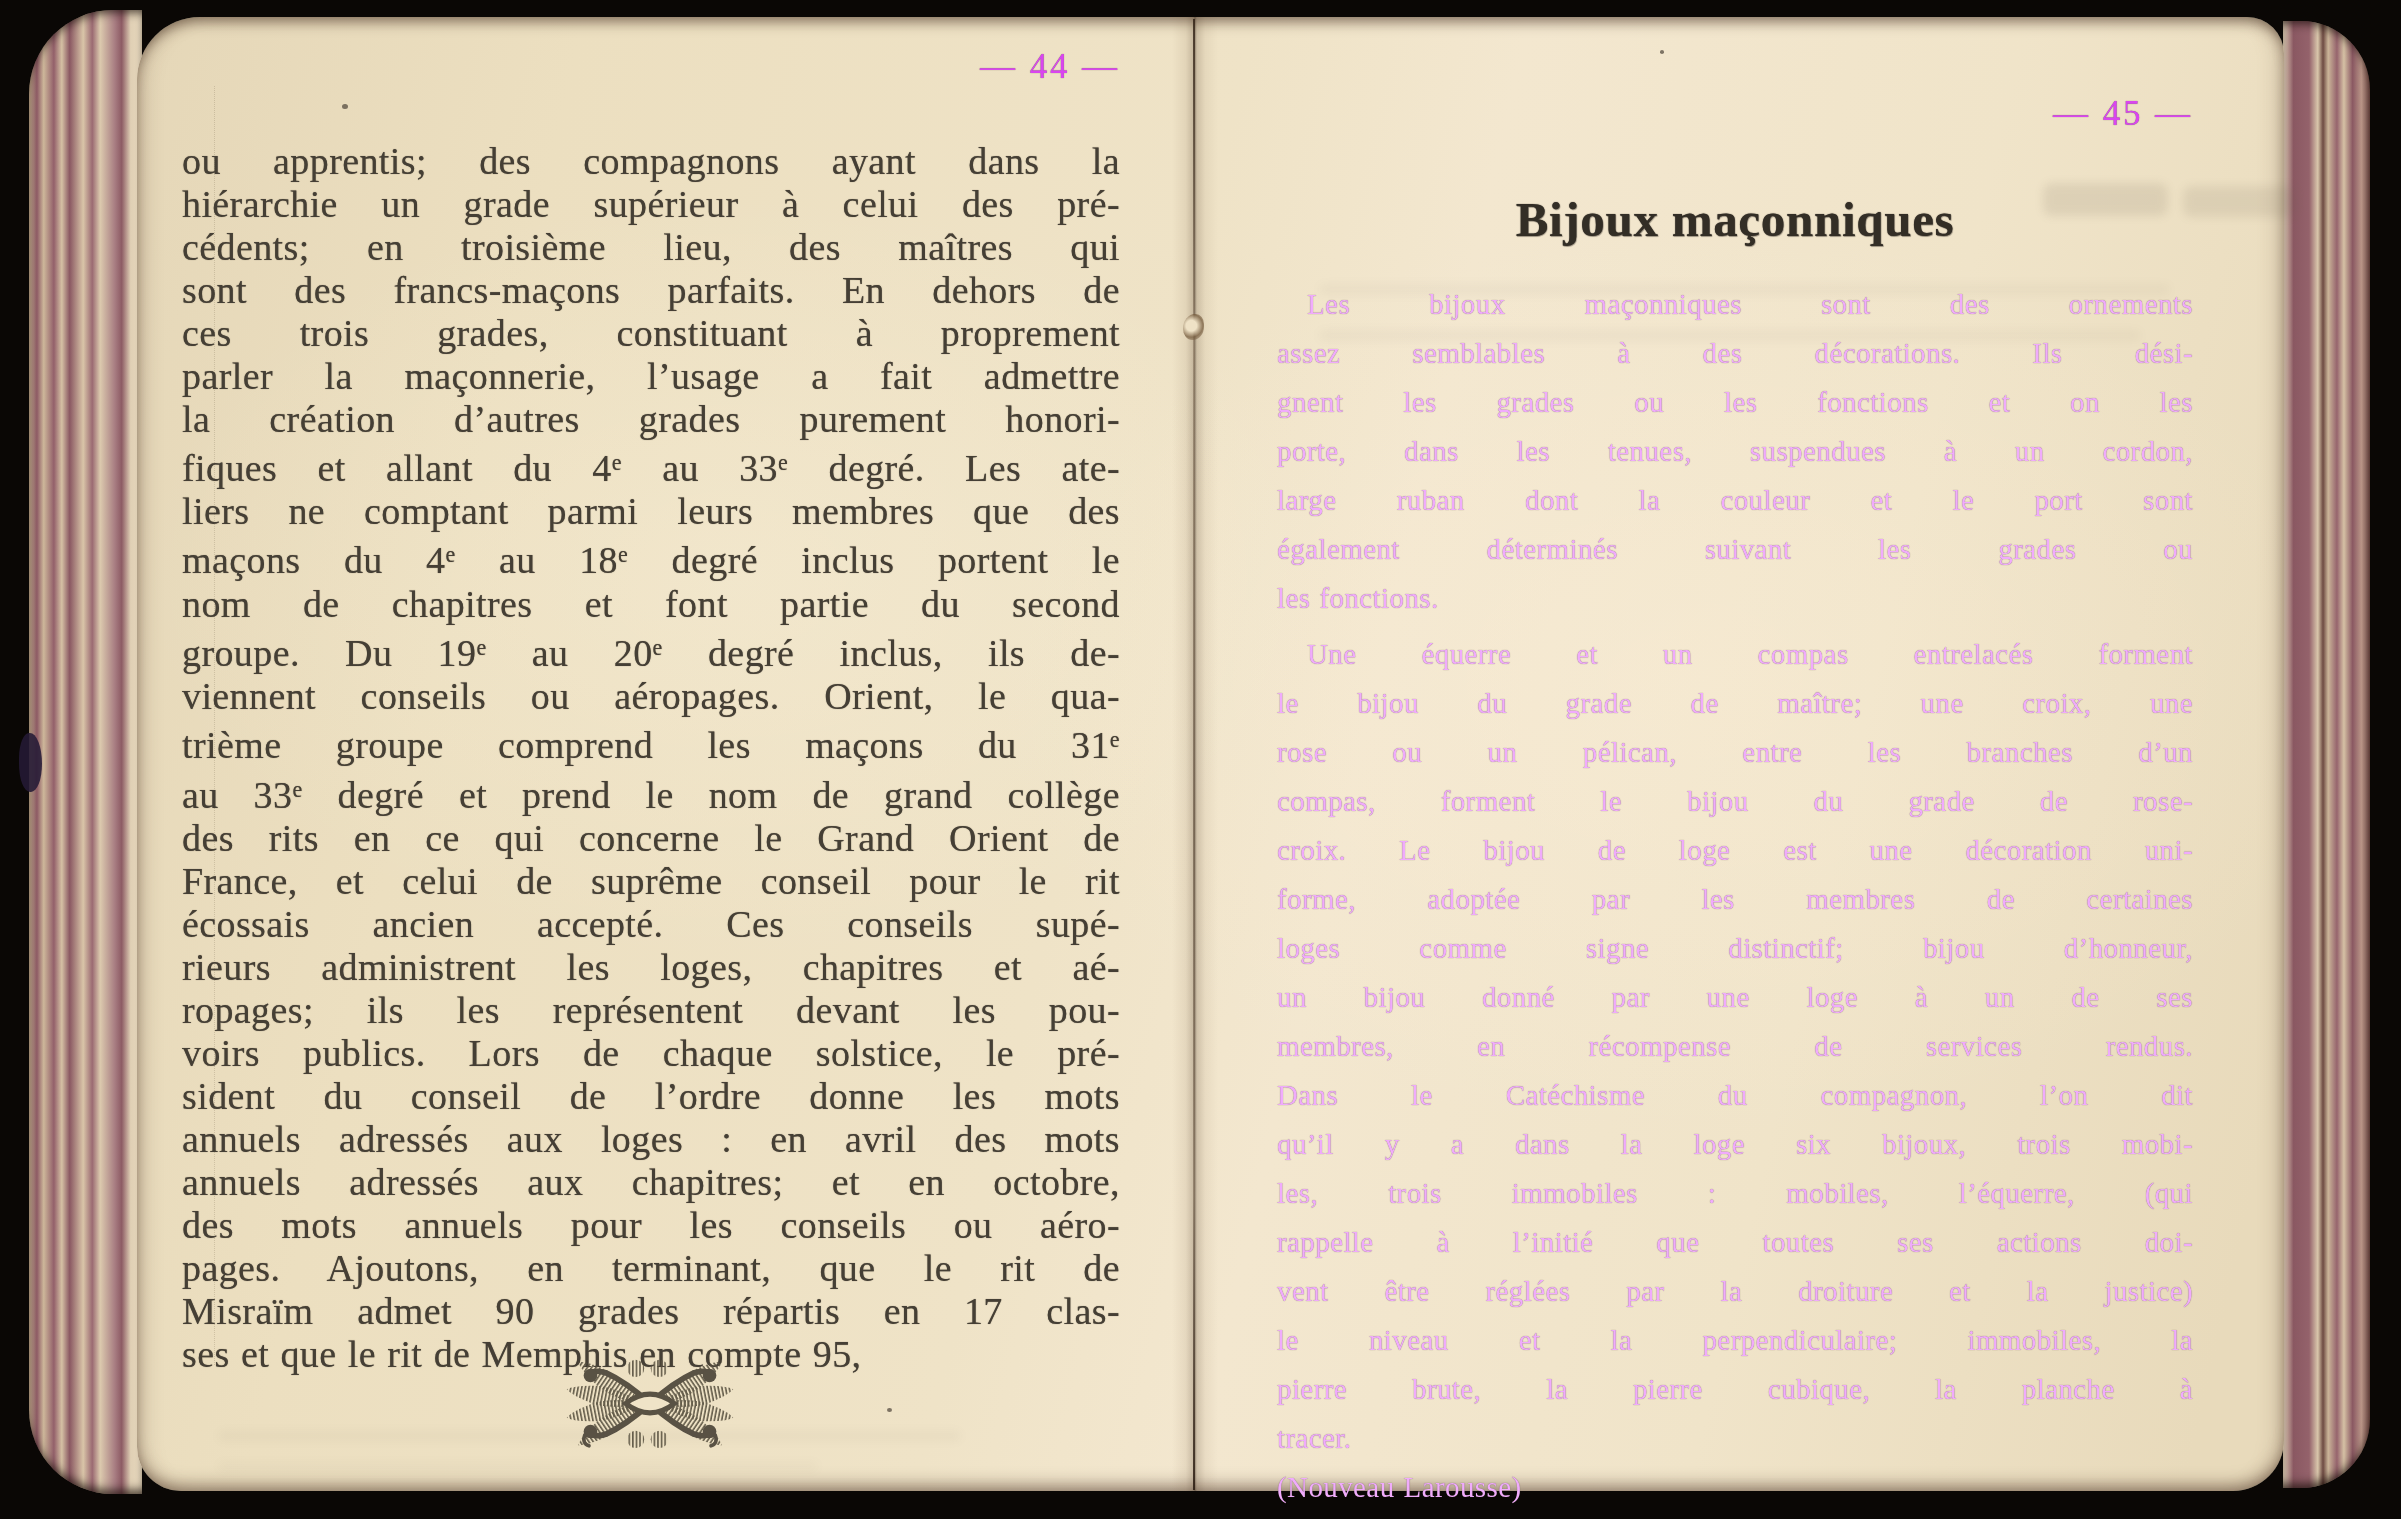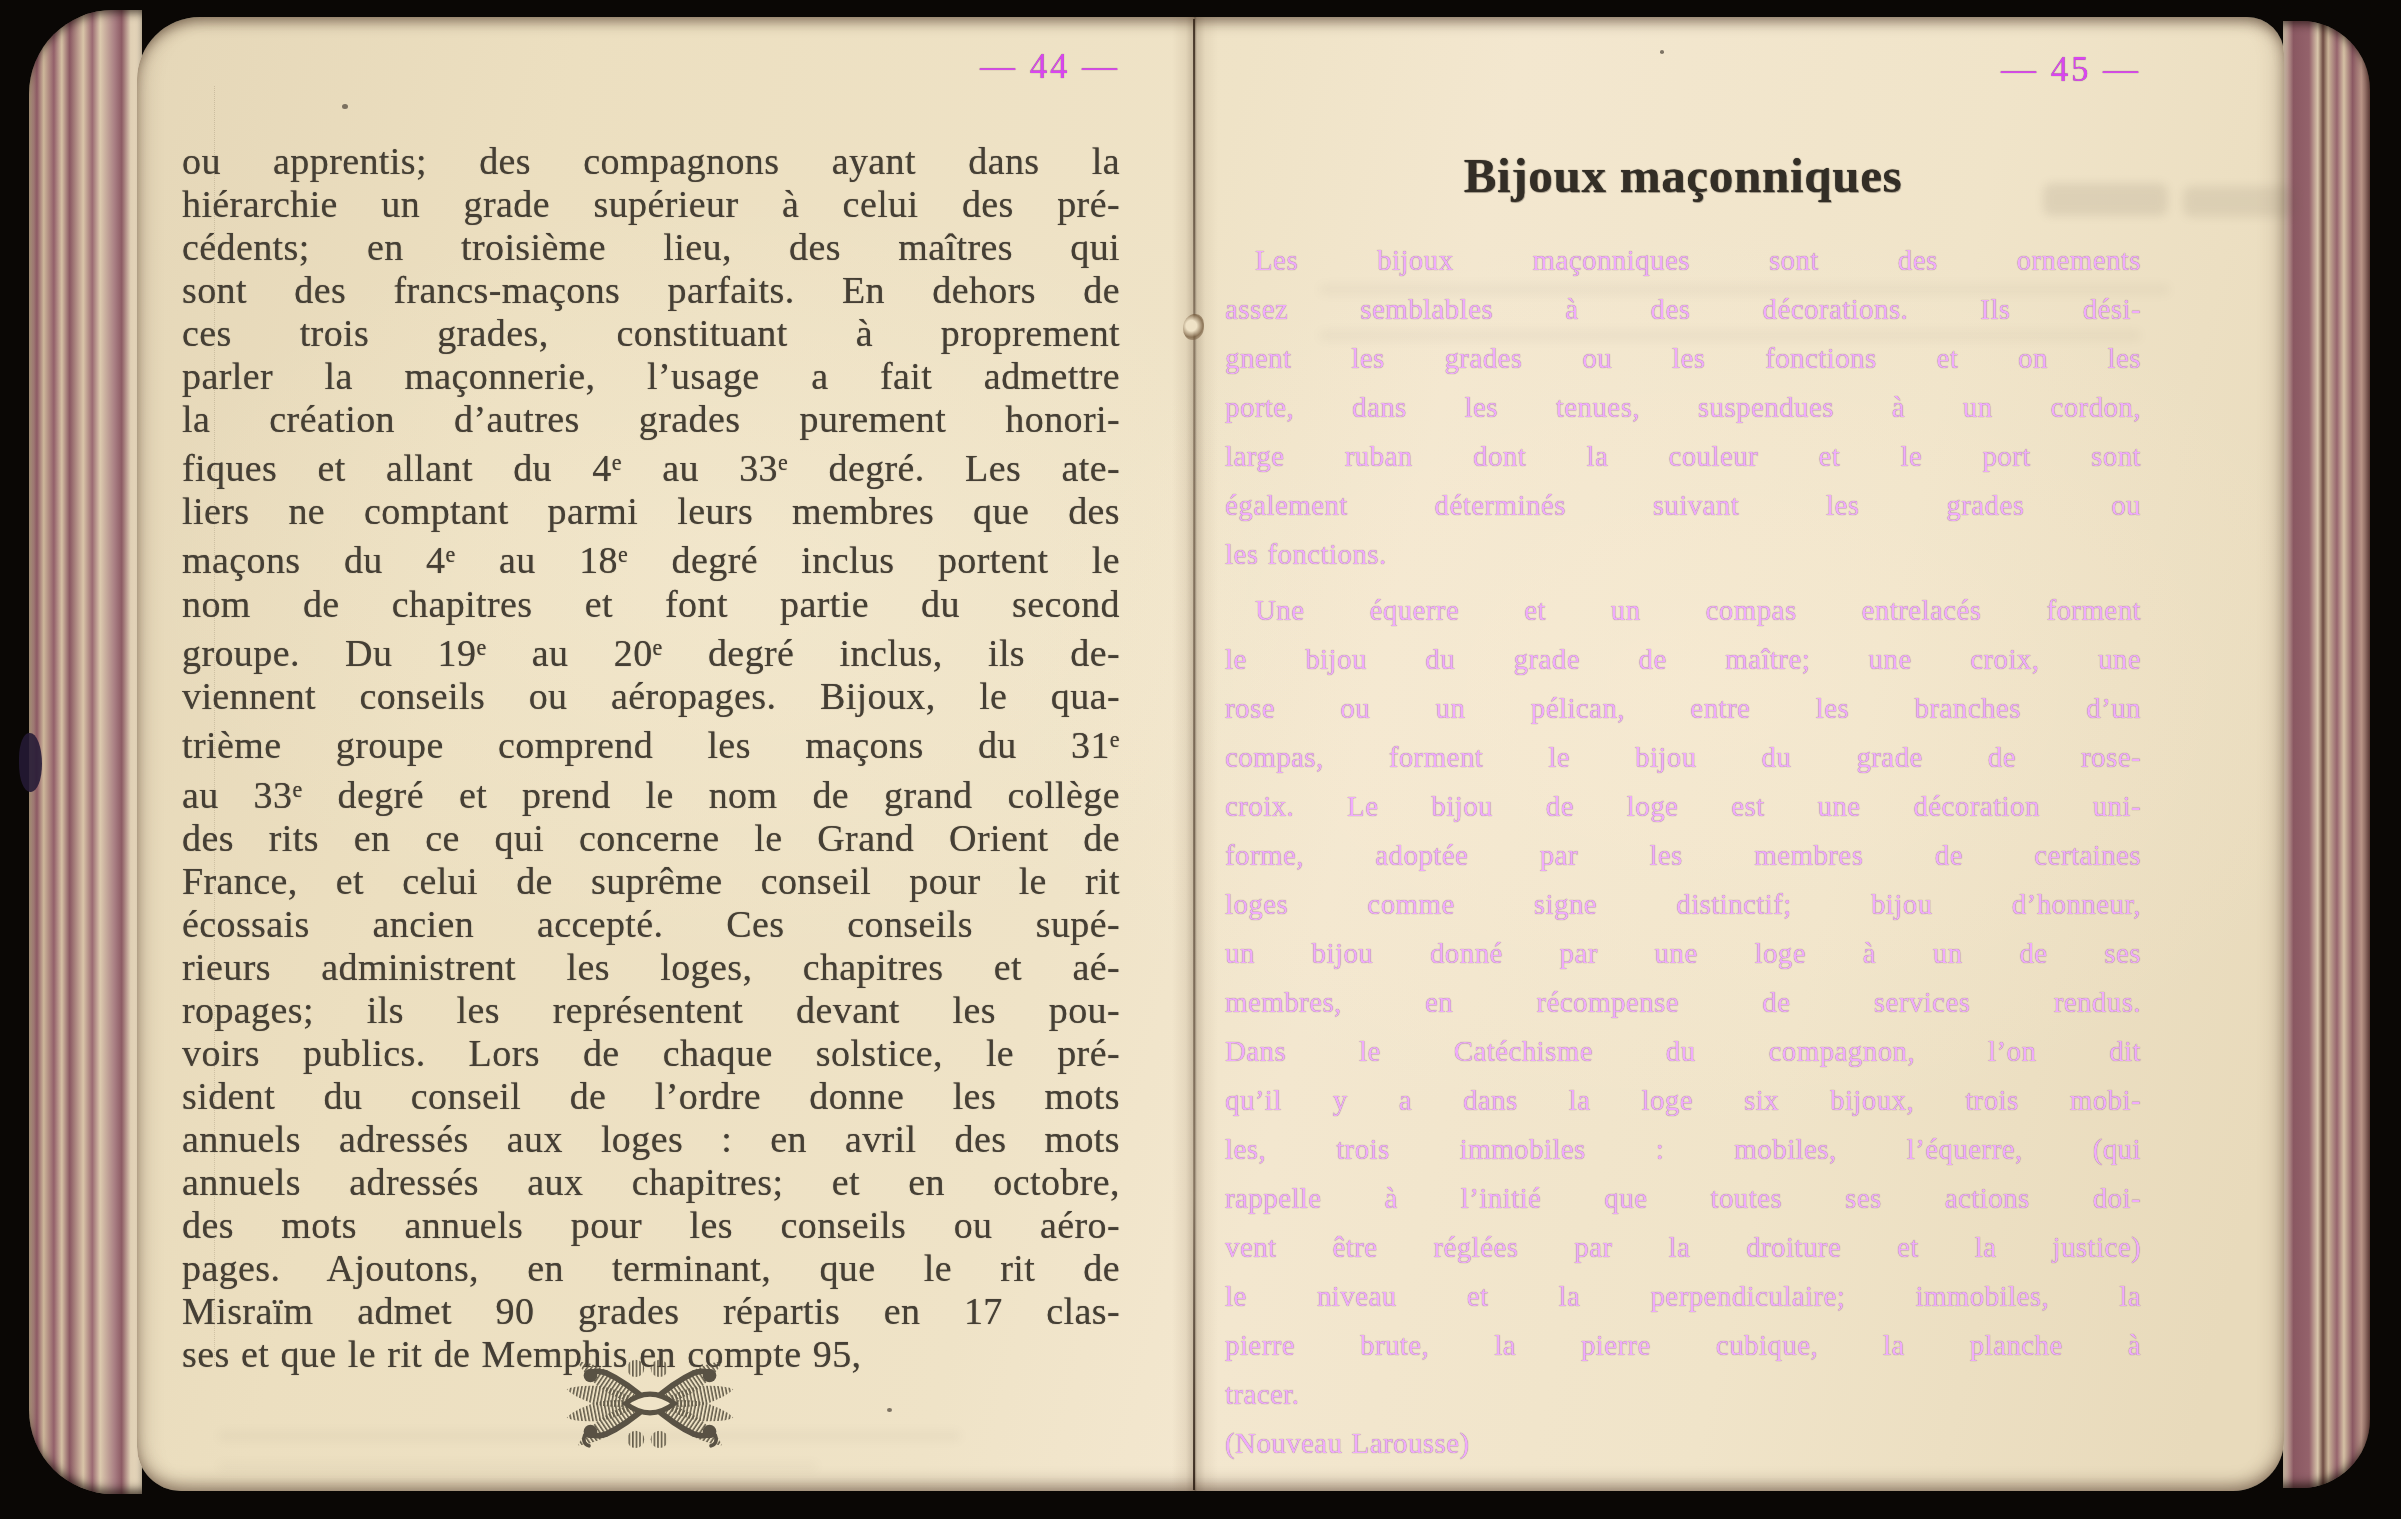--- a/index.html
+++ b/index.html
@@ -79,21 +79,21 @@
   .g1{left:2043px;top:183px;width:125px;height:33px;opacity:.13;}
   .g2{left:2183px;top:186px;width:113px;height:31px;opacity:.12;}
   .g3{left:1319px;top:284px;width:851px;height:11.4px;opacity:.05;}
   .g4{left:1319px;top:330px;width:822px;height:11.4px;opacity:.05;}
   .g5{left:218px;top:1431px;width:743px;height:10px;opacity:.055;}
   .g6{left:218px;top:1462px;width:600px;height:9.3px;opacity:.045;}
 
   
   .page-col{position:absolute;top:0;color:#453f35;}
   .page-left-col{left:182px;width:938px;height:1519px;}
-  .page-right-col{left:1225px;width:916px;height:1152px;}
+  .page-right-col{left:1277px;width:916px;height:1152px;margin-top:44px;}
 
   .page-number{
     position:absolute;left:0;width:100%;text-align:right;
     font-size:35px;letter-spacing:2.9px;color:#d946ef;
     text-shadow:0 0 0.9px rgba(70,60,48,.8);
   }
   .page-left-col .page-number{top:47px;}
   .page-right-col .page-number{top:50px;}
 
   .title{
@@ -155,21 +155,21 @@
         <div class="ln"><span>cédents; en troisième lieu, des </span><span class="it">maîtres</span><span> qui</span></div>
         <div class="ln"><span>sont des francs-maçons parfaits. En dehors de</span></div>
         <div class="ln"><span>ces trois grades, constituant à proprement</span></div>
         <div class="ln"><span>parler la maçonnerie, l’usage a fait admettre</span></div>
         <div class="ln"><span>la création d’autres grades purement honori-</span></div>
         <div class="ln"><span>fiques et allant du 4</span><span class="sup">e</span><span> au 33</span><span class="sup">e</span><span> degré. Les ate-</span></div>
         <div class="ln"><span>liers ne comptant parmi leurs membres que des</span></div>
         <div class="ln"><span>maçons du 4</span><span class="sup">e</span><span> au 18</span><span class="sup">e</span><span> degré inclus portent le</span></div>
         <div class="ln"><span>nom de </span><span class="it">chapitres</span><span> et font partie du second</span></div>
         <div class="ln"><span>groupe. Du 19</span><span class="sup">e</span><span> au 20</span><span class="sup">e</span><span> degré inclus, ils de-</span></div>
-        <div class="ln"><span>viennent </span><span class="it">conseils</span><span> ou </span><span class="it">aéropages</span><span>. Bijoux, le qua-</span></div>
+        <div class="ln"><span>viennent </span><span class="it">conseils</span><span> ou </span><span class="it">aéropages</span><span>. Orient, le qua-</span></div>
         <div class="ln"><span>trième groupe comprend les maçons du 31</span><span class="sup">e</span></div>
         <div class="ln"><span>au 33</span><span class="sup">e</span><span> degré et prend le nom de </span><span class="it">grand collège</span></div>
         <div class="ln"><span class="it">des rits</span><span> en ce qui concerne le Grand Orient de</span></div>
         <div class="ln"><span>France, et celui de </span><span class="it">suprême conseil</span><span> pour le rit</span></div>
         <div class="ln"><span>écossais ancien accepté. Ces conseils supé-</span></div>
         <div class="ln"><span>rieurs administrent les loges, chapitres et aé-</span></div>
         <div class="ln"><span>ropages; ils les représentent devant les pou-</span></div>
         <div class="ln"><span>voirs publics. Lors de chaque solstice, le pré-</span></div>
         <div class="ln"><span>sident du conseil de l’ordre donne les mots</span></div>
         <div class="ln"><span>annuels adressés aux loges : en avril des mots</span></div>

